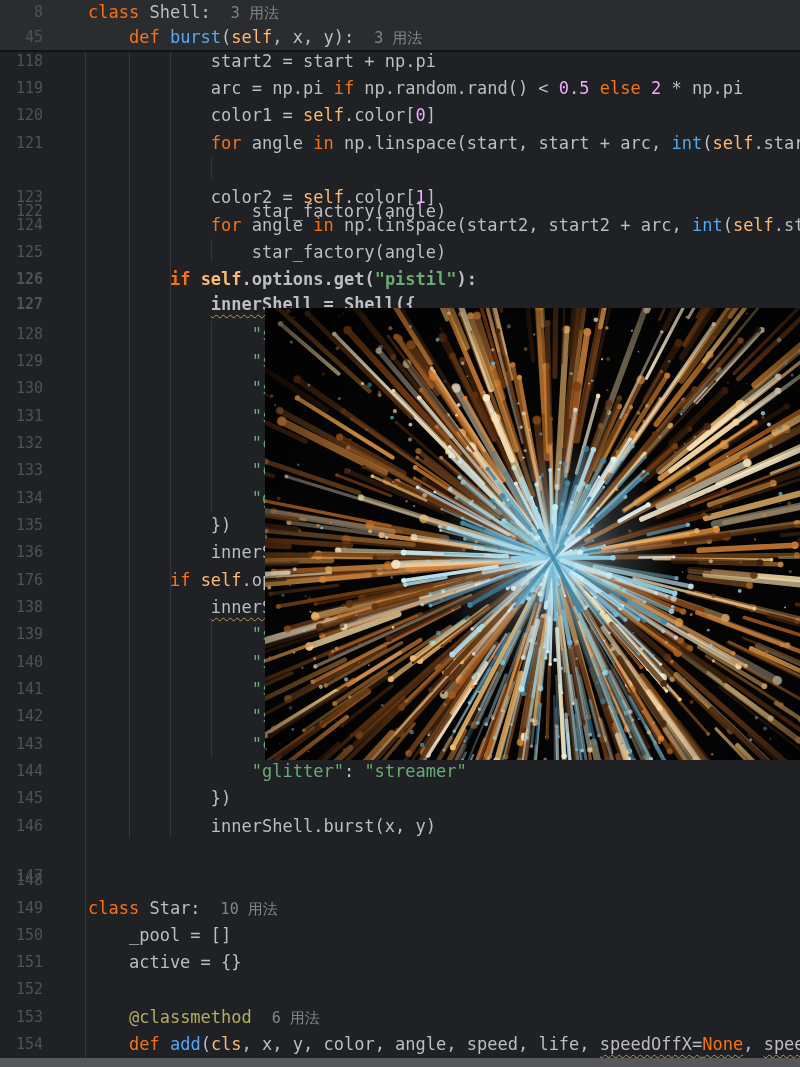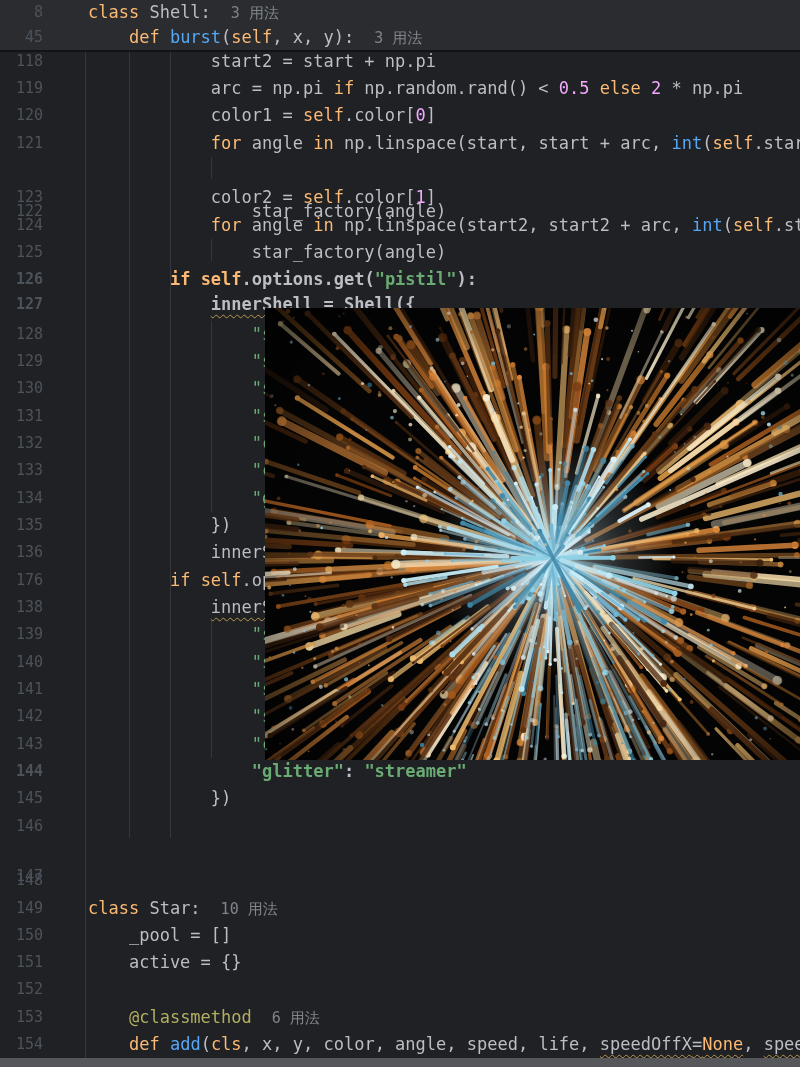--- a/index.html
+++ b/index.html
@@ -10,21 +10,21 @@
     font-size:17px;color:#bcbec4;
   }
   
   .vguide{position:absolute;width:1px;background:#33363b;z-index:0;}
   
   .line{position:absolute;left:0;width:100%;height:27.32px;line-height:27.32px;white-space:pre;z-index:1;}
   .ln{position:absolute;left:0;top:0;width:43px;text-align:right;color:#4d535b;font-size:15px;line-height:inherit;}
   .code{position:absolute;left:88px;top:0;white-space:pre;line-height:inherit;}
   .hint{color:#80858c;font-size:15px;margin-left:20px;font-family:"DejaVu Sans Mono","DejaVu Sans",sans-serif;}
   
-  .k{color:#fdba74;} 
+  .k{color:#f97316;} 
   .f{color:#56a8f5;} 
   .s{color:#fdba74;} 
   .g{color:#6aab73;} 
   .n{color:#f0abfc;} 
   .t{color:#bcbec4;} 
   .d{color:#b3ae60;} 
   .u{text-decoration:underline;text-decoration-style:wavy;text-decoration-color:#b8974f;
      text-decoration-thickness:1px;text-underline-offset:4px;}
   
   #sticky{position:absolute;left:0;top:0;width:800px;height:50px;background:#2a2c30;z-index:3;}
@@ -68,23 +68,23 @@
       <div class="line" style="top: 484.72px;"><span class="ln">134</span><span class="code"><span class="t">                </span><span class="g">"g</span></span></div>
       <div class="line" style="top: 512.04px;"><span class="ln">135</span><span class="code"><span class="t">            })</span></span></div>
       <div class="line" style="top: 539.36px;"><span class="ln">136</span><span class="code"><span class="t">            innerS</span></span></div>
       <div class="line" style="top: 566.68px;"><span class="ln">176</span><span class="code"><span class="t">        </span><span class="k">if</span><span class="t"> </span><span class="s">self</span><span class="t">.op</span></span></div>
       <div class="line" style="top: 594px;"><span class="ln">138</span><span class="code"><span class="t">            </span><span class="t u">innerS</span></span></div>
       <div class="line" style="top: 621.32px;"><span class="ln">139</span><span class="code"><span class="t">                </span><span class="g">"s</span></span></div>
       <div class="line" style="top: 648.64px;"><span class="ln">140</span><span class="code"><span class="t">                </span><span class="g">"s</span></span></div>
       <div class="line" style="top: 675.96px;"><span class="ln">141</span><span class="code"><span class="t">                </span><span class="g">"s</span></span></div>
       <div class="line" style="top: 703.28px;"><span class="ln">142</span><span class="code"><span class="t">                </span><span class="g">"s</span></span></div>
       <div class="line" style="top: 730.6px;"><span class="ln">143</span><span class="code"><span class="t">                </span><span class="g">"c</span></span></div>
-      <div class="line" style="top: 757.92px; font-weight: bold;"><span class="ln">144</span><span class="code"><span class="t">                </span><span class="g">"glitter"</span><span class="t">: </span><span class="g">"streamer"</span></span></div>
+      <div class="line" style="top: 757.92px;"><span class="ln">144</span><span class="code"><span class="t">                </span><span class="g">"glitter"</span><span class="t">: </span><span class="g">"streamer"</span></span></div>
       <div class="line" style="top: 785.24px;"><span class="ln">145</span><span class="code"><span class="t">            })</span></span></div>
-      <div class="line" style="top: 812.56px;"><span class="ln">146</span></div>
+      <div class="line" style="top: 812.56px;"><span class="ln">146</span><span class="code"><span class="t">            innerShell.burst(x, y)</span></span></div>
       <div class="line" style="top: 863px;"><span class="ln">147</span><span class="code"></span></div>
       <div class="line" style="top: 867.2px;"><span class="ln">148</span><span class="code"></span></div>
       <div class="line" style="top: 894.52px;"><span class="ln">149</span><span class="code"><span class="k">class </span><span class="t">Star:</span><span class="hint">10 用法</span></span></div>
       <div class="line" style="top: 921.84px;"><span class="ln">150</span><span class="code"><span class="t">    _pool = []</span></span></div>
       <div class="line" style="top: 949.16px;"><span class="ln">151</span><span class="code"><span class="t">    active = {}</span></span></div>
       <div class="line" style="top: 976.48px;"><span class="ln">152</span><span class="code"></span></div>
       <div class="line" style="top: 1003.8px;"><span class="ln">153</span><span class="code"><span class="t">    </span><span class="d">@classmethod</span><span class="hint">6 用法</span></span></div>
       <div class="line" style="top: 1031.12px;"><span class="ln">154</span><span class="code"><span class="t">    </span><span class="k">def </span><span class="f">add</span><span class="t">(</span><span class="s">cls</span><span class="t">, x, y, color, angle, speed, life, </span><span class="t u">speedOffX</span><span class="t u">=</span><span class="k u">None</span><span class="t">, </span><span class="t u">speedO</span></span></div>
     </div>
 

